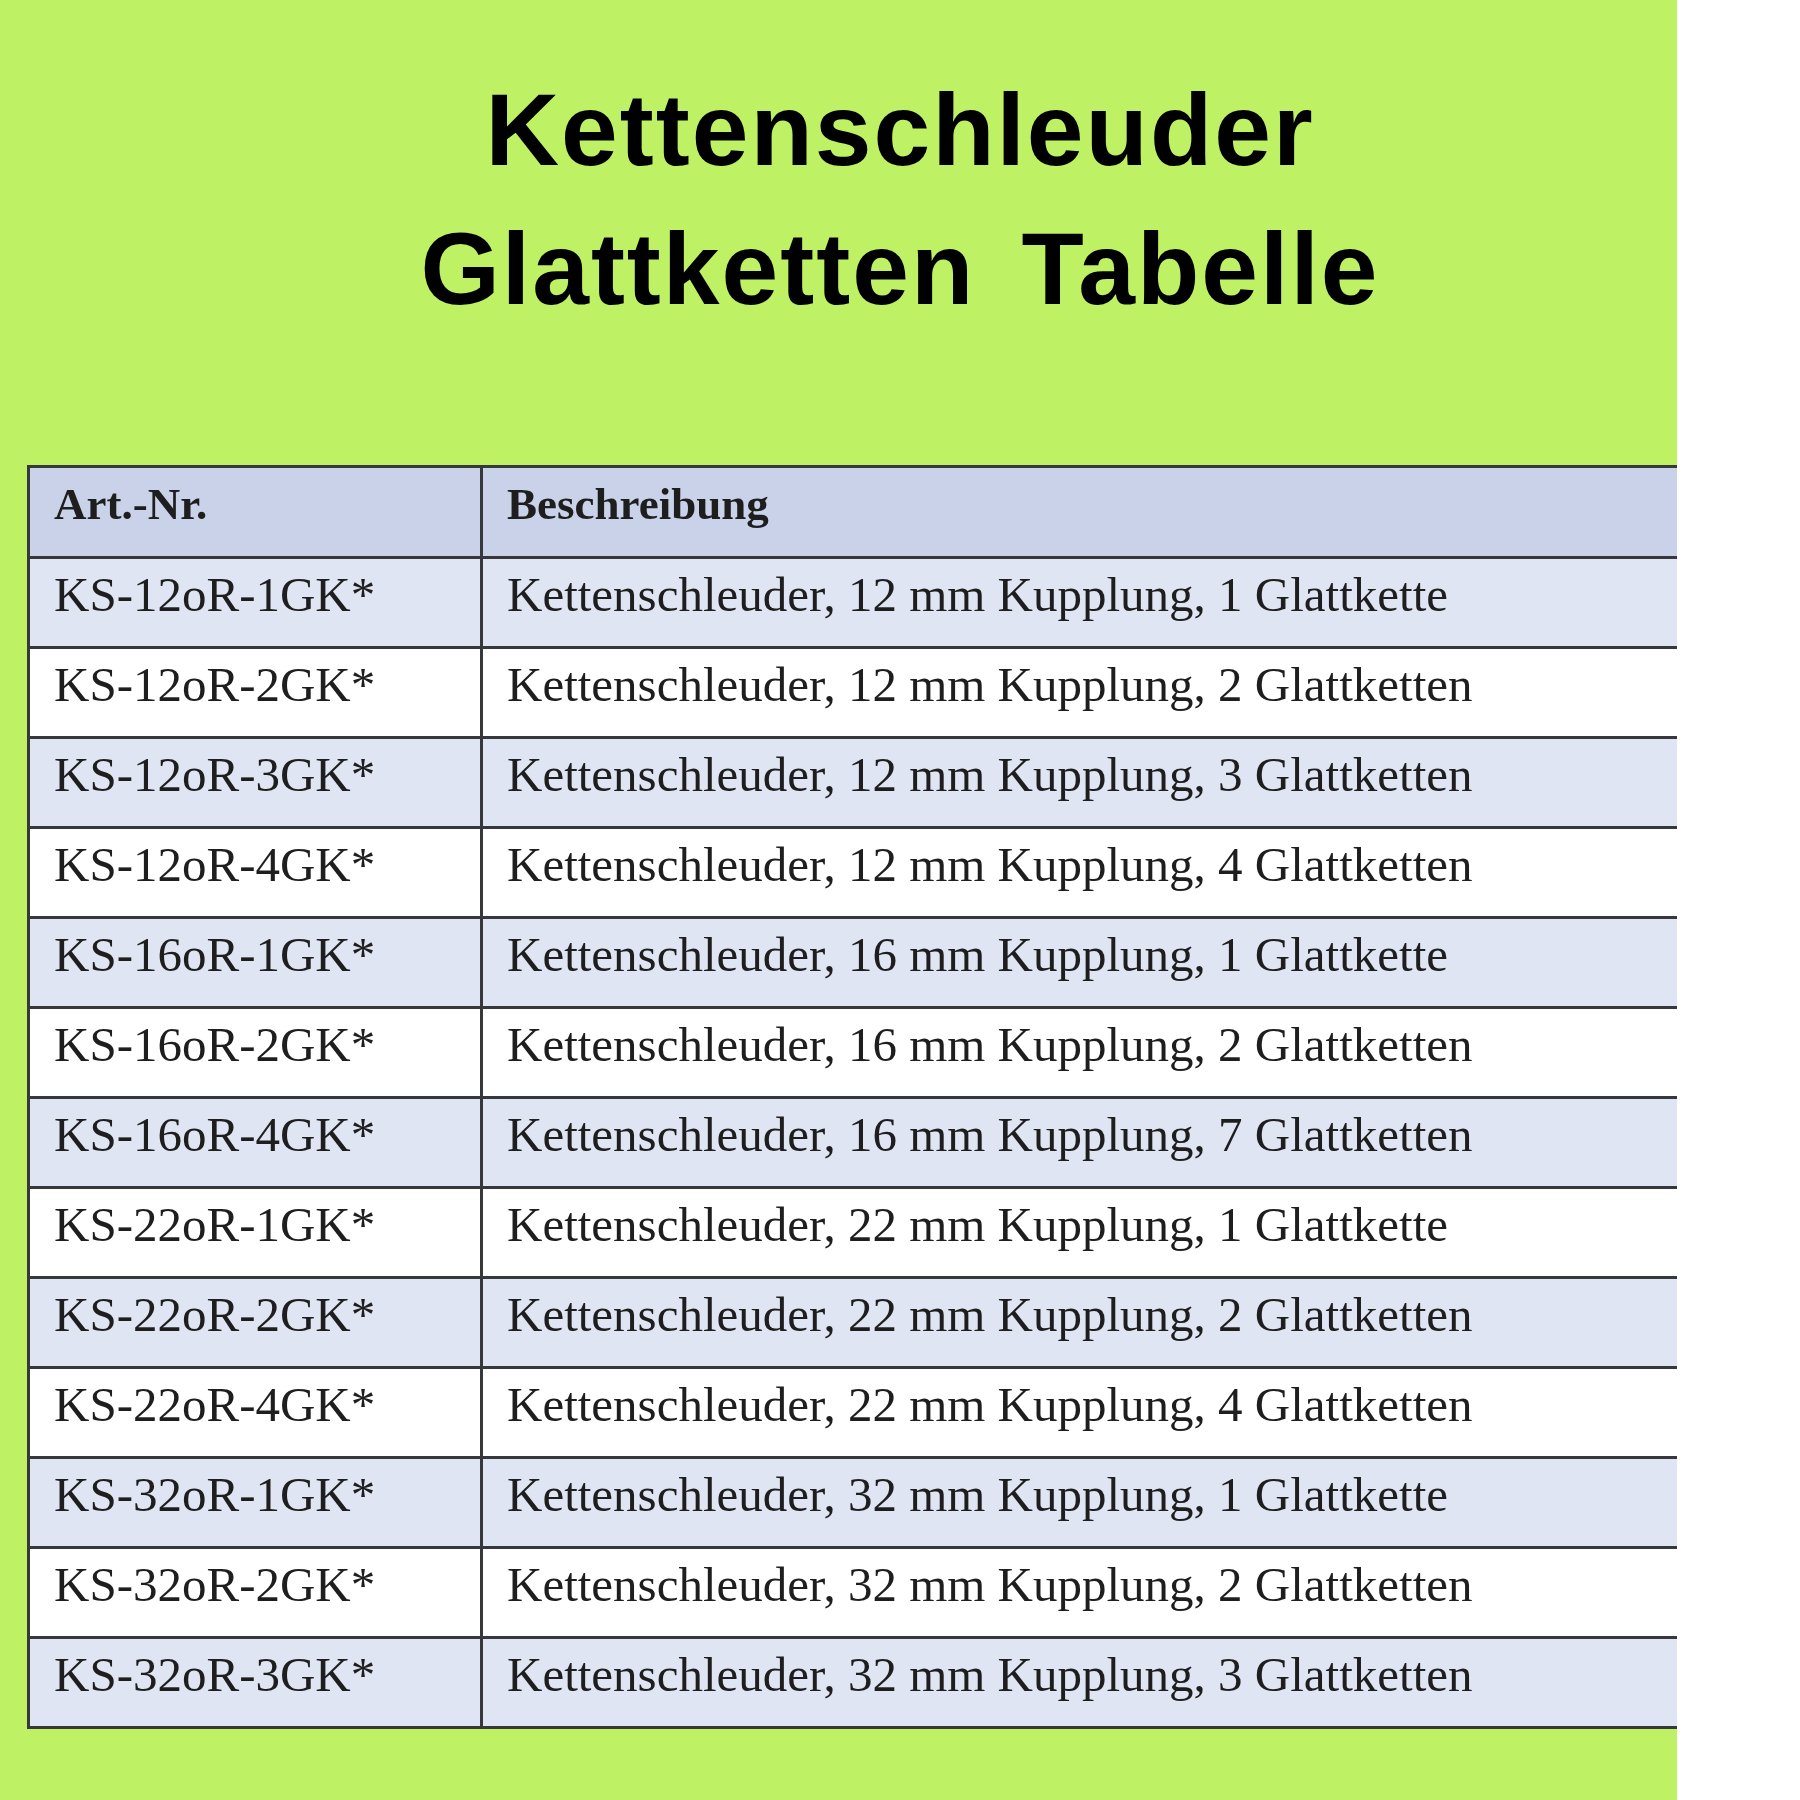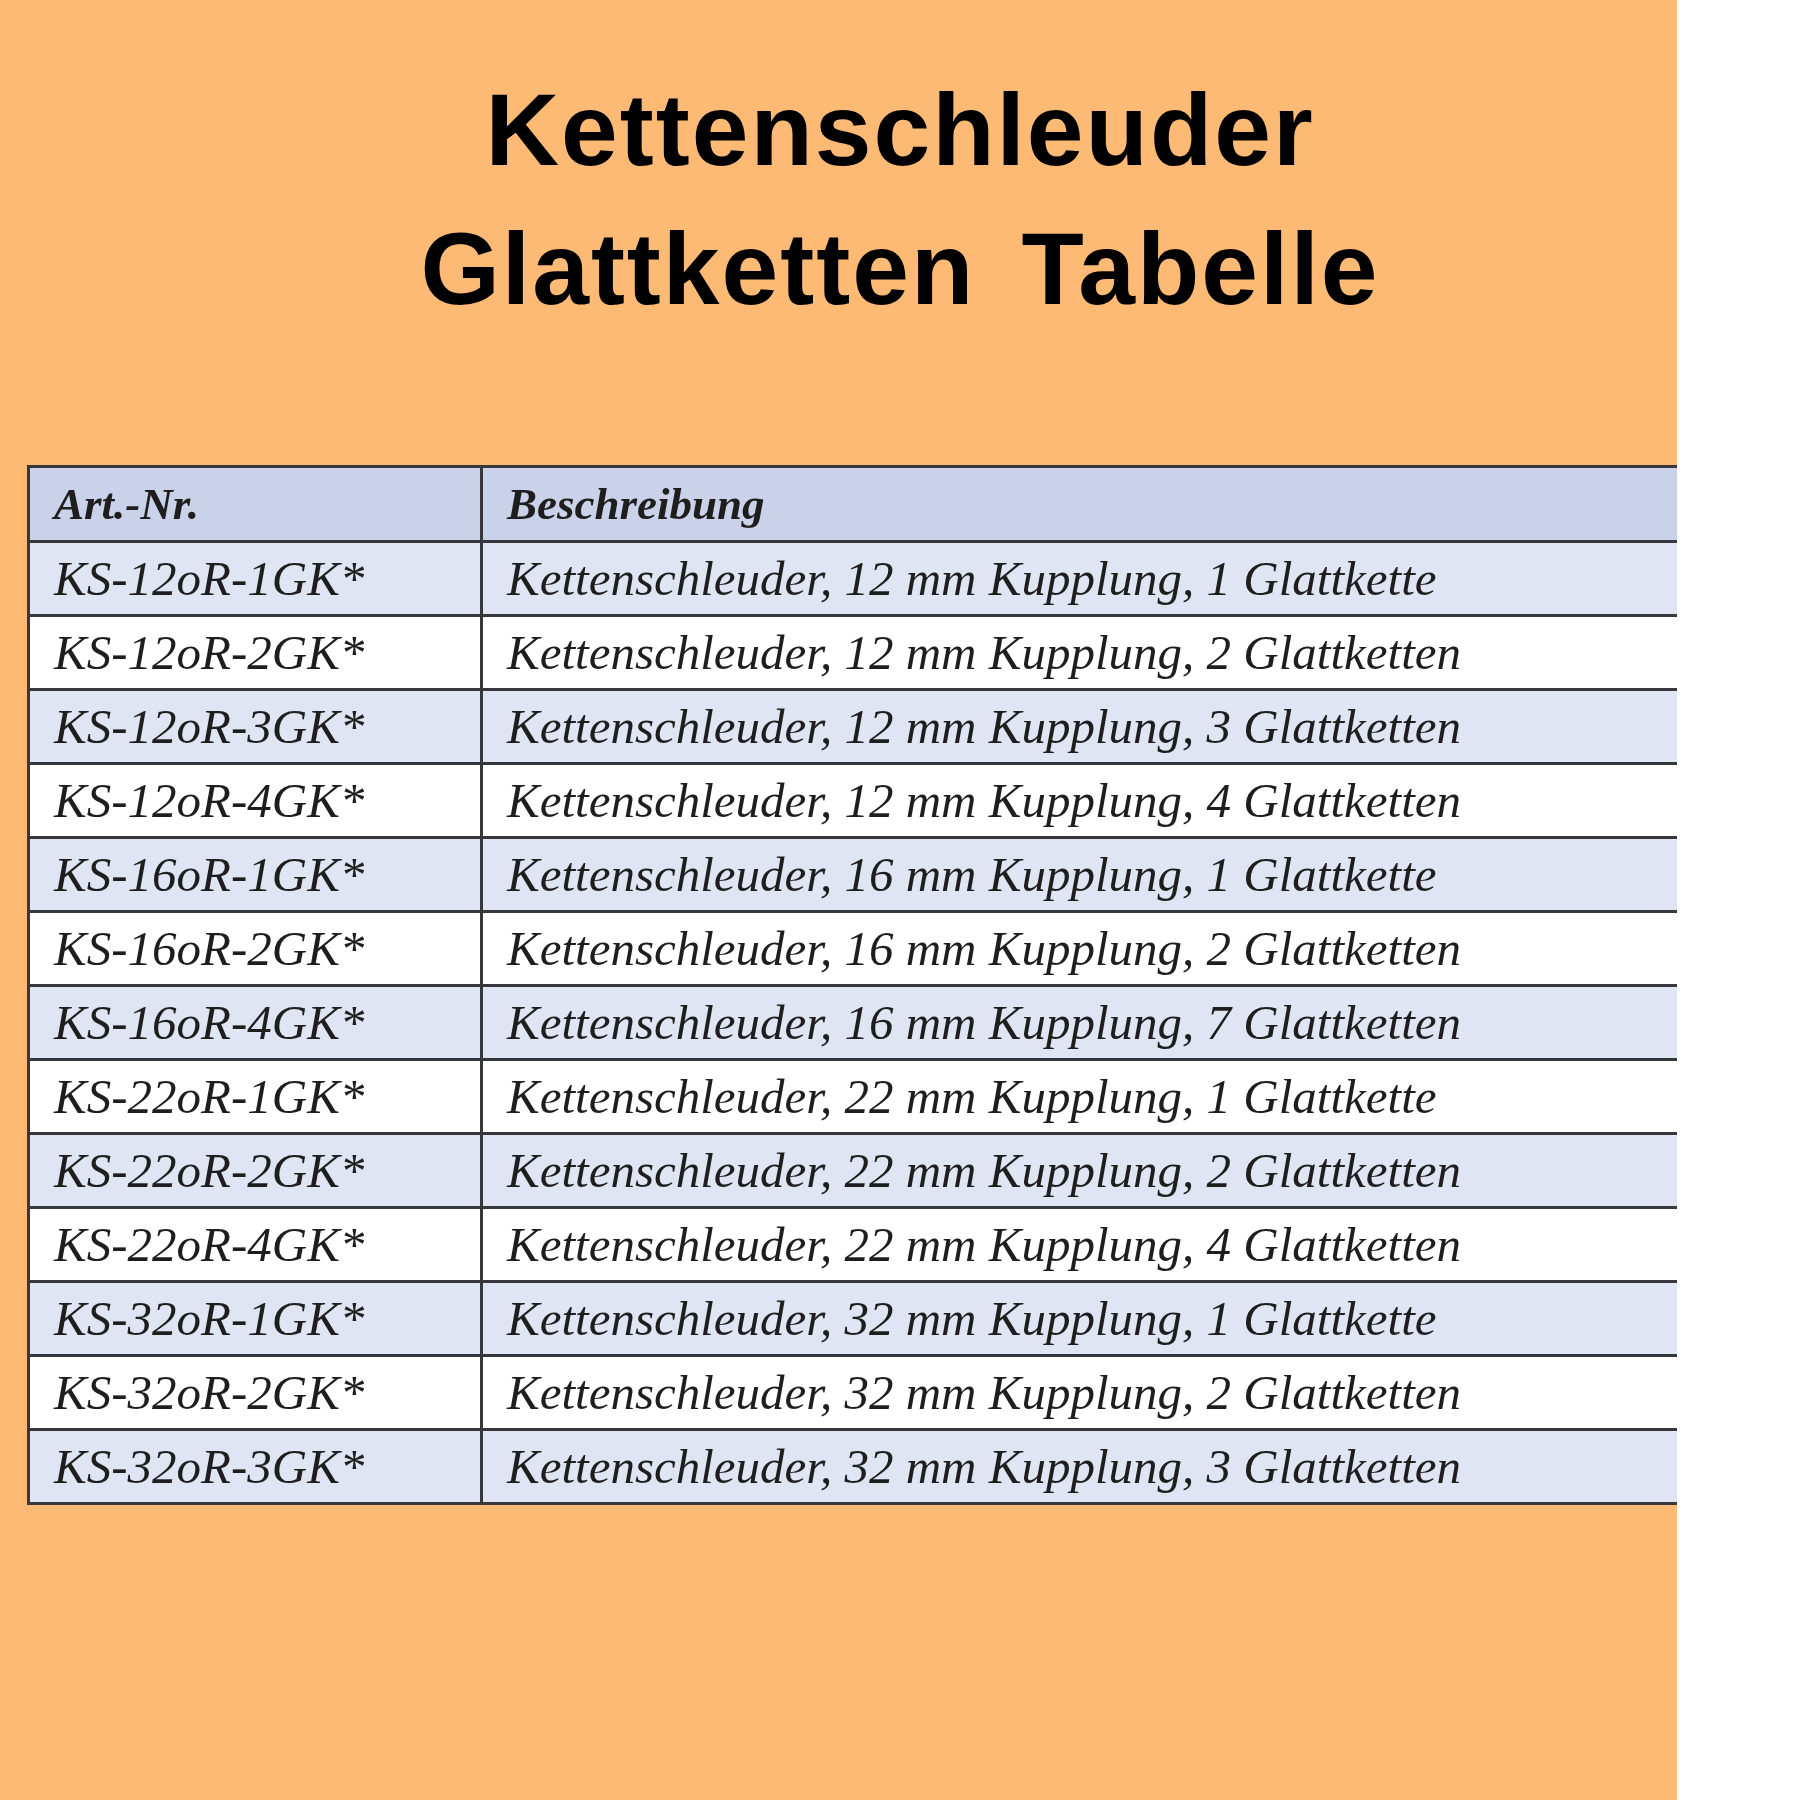--- a/index.html
+++ b/index.html
@@ -12,21 +12,21 @@
   }
   html, body {
     margin: 0;
     padding: 0;
     background: #ffffff;
   }
   .page {
     position: relative;
     width: 1677px;
     height: 1800px;
-    background: #fdba74;
+    background: #bef264;
     overflow: hidden;
     font-family: "Liberation Serif", serif;
   }
   .title {
     position: absolute;
     top: 78px;
     left: 0;
     width: 1800px;
     margin: 0;
     text-align: center;
@@ -49,26 +49,25 @@
     top: 465px;
     left: 27px;
     width: 1733px;
     border-collapse: collapse;
     table-layout: fixed;
   }
   .col-artnr { width: 453px; }
   table.products th,
   table.products td {
     border: 3px solid var(--border);
-    padding: 0 20px 0 24px;
+    padding: 0 20px 16px 24px;
     vertical-align: middle;
     color: var(--text);
     overflow: hidden;
     white-space: nowrap;
-    font-style: italic;
   }
   table.products th {
     height: 72px;
     text-align: left;
     font-weight: bold;
     font-size: 45px;
     background: var(--header-bg);
   }
   table.products td {
     height: 71px;

